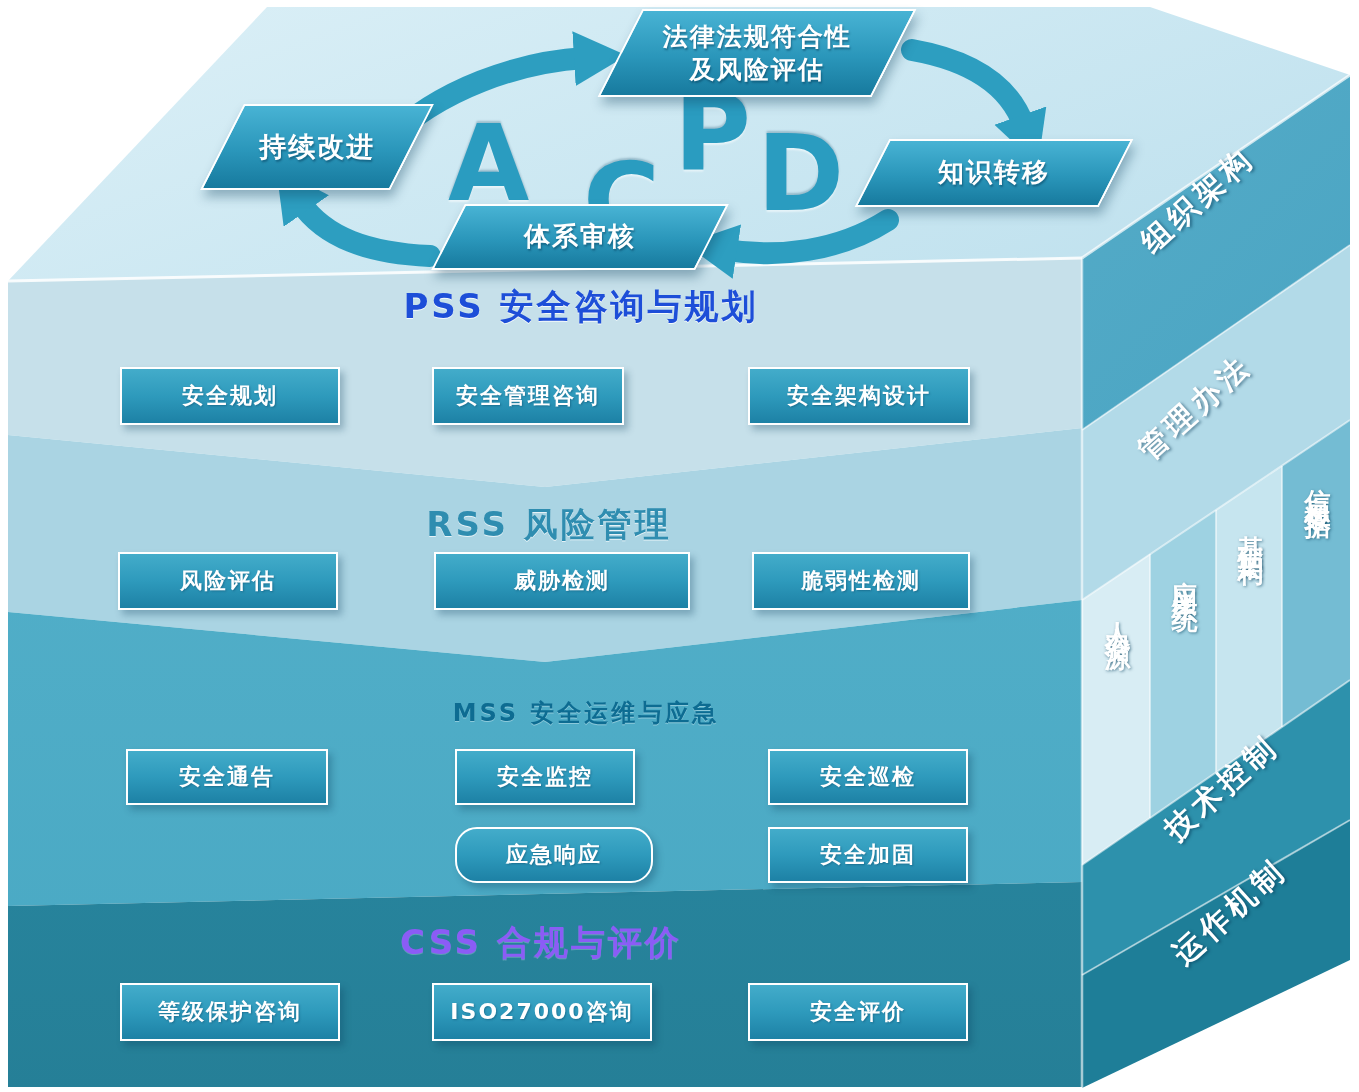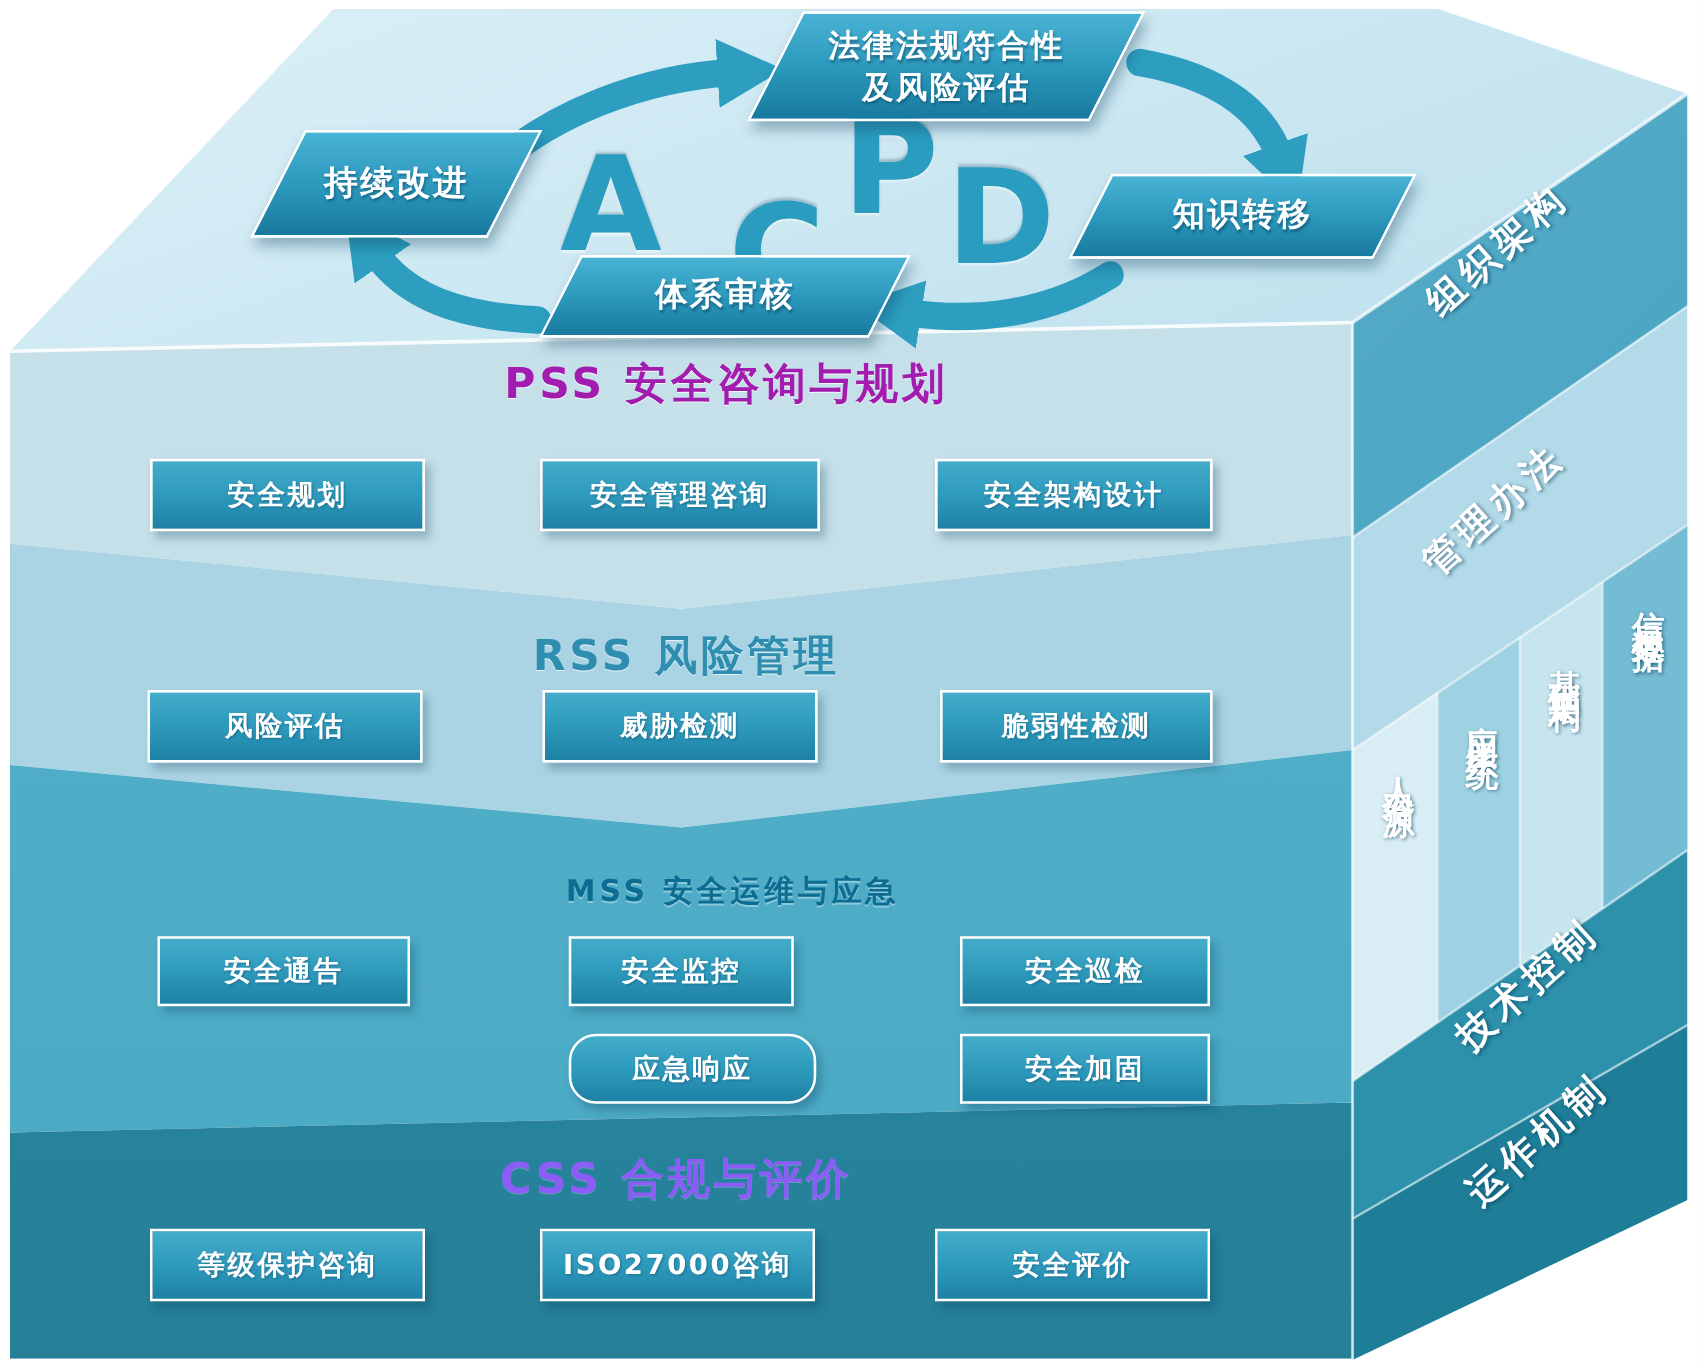--- a/index.html
+++ b/index.html
@@ -47,21 +47,21 @@
 
   .pletter { position:absolute; font-size:105px; font-weight:bold; color:#2a9cc0; line-height:1;
              text-shadow:0 2px 2px rgba(255,255,255,.55),0 -2px 2px rgba(0,60,90,.25); }
   #l-a { left:448px; top:112px; }
   #l-c { left:583px; top:150px; }
   #l-p { left:674px; top:82px;  }
   #l-d { left:757px; top:122px; }
 
   
   .btitle { position:absolute; width:1082px; text-align:center; font-weight:bold; letter-spacing:3px; white-space:nowrap; }
-  #t-pss { left:40px; top:284px; font-size:34px; color:#a21caf; text-shadow:0 1px 0 rgba(255,255,255,.8); }
+  #t-pss { left:40px; top:284px; font-size:34px; color:#1d4ed8; text-shadow:0 1px 0 rgba(255,255,255,.8); }
   #t-rss { left:8px;  top:502px; font-size:34px; color:#2f8db0; text-shadow:0 1px 0 rgba(255,255,255,.7); }
   #t-mss { left:45px; top:697px; font-size:24px; color:#0d6c92; text-shadow:0 1px 0 rgba(255,255,255,.35); }
   #t-css { left:0px;  top:920px; font-size:34px; color:#8b5cf6; text-shadow:0 1px 0 rgba(255,255,255,.25); }
 
   
   .sbox { position:absolute; height:58px;
           background:linear-gradient(180deg,#43acca 0%,#2e9abc 50%,#1d81a5 100%);
           border:2px solid #fff; display:flex; align-items:center; justify-content:center;
           color:#fff; font-size:22px; font-weight:bold; letter-spacing:2px;
           box-shadow:4px 5px 7px rgba(10,60,90,.3); text-shadow:1px 1px 2px rgba(0,50,80,.35); white-space:nowrap; }
@@ -152,31 +152,31 @@
   </div>
 
   <div class="btitle" id="t-pss">PSS 安全咨询与规划</div>
   <div class="btitle" id="t-rss">RSS 风险管理</div>
   <div class="btitle" id="t-mss">MSS 安全运维与应急</div>
   <div class="btitle" id="t-css">CSS 合规与评价</div>
 
   <div class="sbox" style="left:120px;top:367px;width:220px;">
       <span>安全规划</span>
     </div>
-  <div class="sbox" style="left:432px;top:367px;width:224px;">
+  <div class="sbox" style="left:432px;top:367px;width:192px;">
       <span>安全管理咨询</span>
     </div>
   <div class="sbox" style="left:748px;top:367px;width:222px;">
       <span>安全架构设计</span>
     </div>
 
   <div class="sbox" style="left:118px;top:552px;width:220px;">
       <span>风险评估</span>
     </div>
-  <div class="sbox" style="left:434px;top:552px;width:220px;">
+  <div class="sbox" style="left:434px;top:552px;width:256px;">
       <span>威胁检测</span>
     </div>
   <div class="sbox small" style="left:126px;top:749px;width:202px;">
       <span>安全通告</span>
     </div>
 
   <div class="sbox" style="left:752px;top:552px;width:218px;">
       <span>脆弱性检测</span>
     </div>
   <div class="sbox small" style="left:455px;top:749px;width:180px;">

